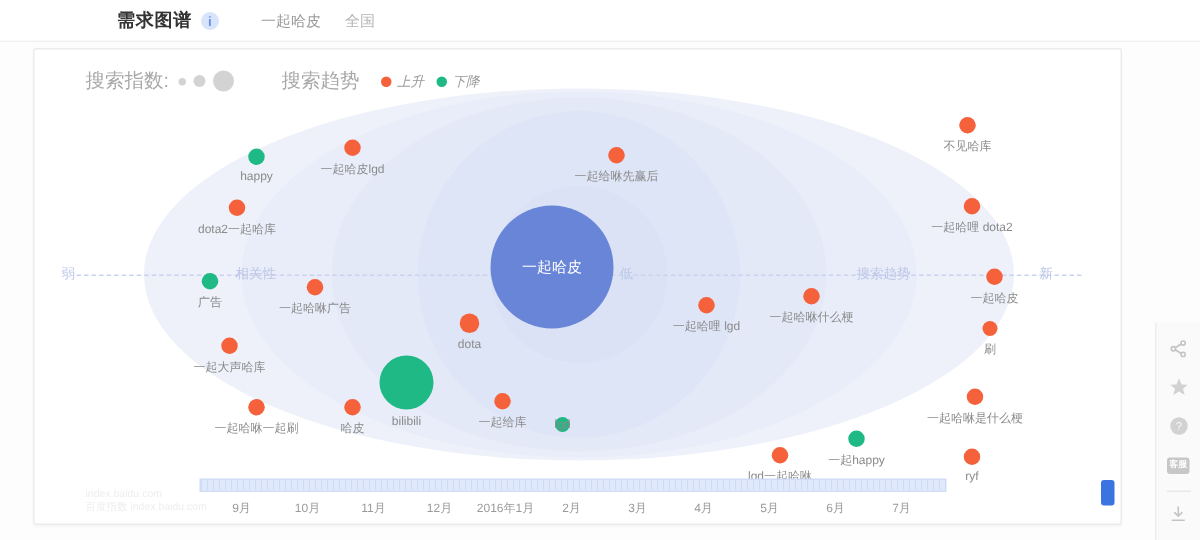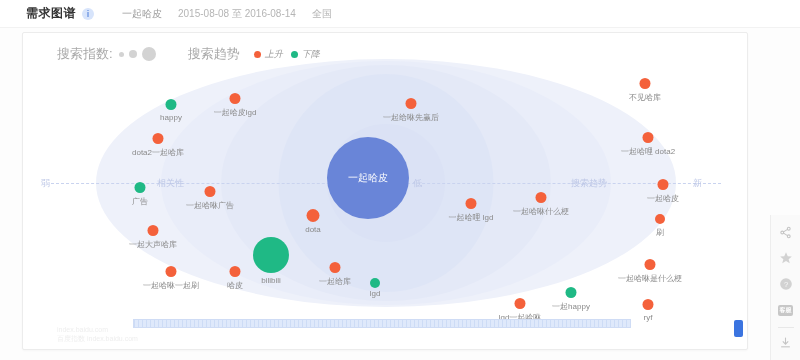--- a/index.html
+++ b/index.html
@@ -9,21 +9,21 @@
     background: #ffffff;
     overflow: hidden;
   }
   #root { position: relative; width: 800px; height: 360px; background: #fdfdfd; }
 
   
   .header {
     position: absolute; left: 0; top: 0; width: 800px; height: 28px;
     background: #ffffff;
     display: flex; align-items: center;
-    padding-left: 26px;
+    padding-left: 78px;
     border-bottom: 1px solid #f2f2f2;
   }
   .hdr-title {
     font-size: 12px; color: #333; font-weight: 700;
     letter-spacing: 0.5px;
   }
   .hdr-info {
     width: 12px; height: 12px; border-radius: 50%;
     background: #d7e4fb; color: #6a93e0;
     font-size: 9px; line-height: 12px; text-align: center;
@@ -162,21 +162,20 @@
 </style>
 </head>
 <body>
 
 <div id="root">
 
   <div class="header">
     <span class="hdr-title">需求图谱</span>
     <span class="hdr-info">i</span>
     <span class="hdr-kw">一起哈皮</span>
-    <span class="hdr-date">2015-08-08 至 2016-08-14</span>
     <span class="hdr-region">全国</span>
   </div>
 
   <div class="card">
 
     <div class="legend">
       <span class="lg-label">搜索指数:</span>
       <span class="lg-dots">
         <span class="lg-dot lg-d1"></span>
         <span class="lg-dot lg-d2"></span>
@@ -254,21 +253,21 @@
           <div class="node up" style="left: 290px; top: 150px;">
             <div class="bubble" style="width: 13px; height: 13px;"></div>
             <div class="nlabel" style="top: 16px;">dota</div>
           </div>
           <div class="node up" style="left: 312px; top: 203px;">
             <div class="bubble" style="width: 11px; height: 11px;"></div>
             <div class="nlabel" style="top: 14px;">一起给库</div>
           </div>
           <div class="node down" style="left: 352px; top: 219px;">
             <div class="bubble" style="width: 10px; height: 10px;"></div>
-            <div class="nlabel" style="top: 11px;">lgd</div>
+            <div class="nlabel" style="top: 0;">lgd</div>
           </div>
           <div class="node up" style="left: 388px; top: 39px;">
             <div class="bubble" style="width: 11px; height: 11px;"></div>
             <div class="nlabel" style="top: 14px;">一起给咻先赢后</div>
           </div>
           <div class="node up" style="left: 448px; top: 139px;">
             <div class="bubble" style="width: 11px; height: 11px;"></div>
             <div class="nlabel" style="top: 14px;">一起哈哩 lgd</div>
           </div>
           <div class="node up" style="left: 518px; top: 133px;">
@@ -312,20 +311,33 @@
 
     <div class="watermark">
       <div>index.baidu.com</div>
       <div>百度指数 index.baidu.com</div>
     </div>
 
     <div class="timeline">
       <div class="tl-track">
         <div class="tl-handle"></div>
       </div>
+      <div class="tl-months" id="tl-months">
+          <span class="tl-m" style="left: 28px;">9月</span>
+          <span class="tl-m" style="left: 72px;">10月</span>
+          <span class="tl-m" style="left: 116px;">11月</span>
+          <span class="tl-m" style="left: 160px;">12月</span>
+          <span class="tl-m" style="left: 204px;">2016年1月</span>
+          <span class="tl-m" style="left: 248px;">2月</span>
+          <span class="tl-m" style="left: 292px;">3月</span>
+          <span class="tl-m" style="left: 336px;">4月</span>
+          <span class="tl-m" style="left: 380px;">5月</span>
+          <span class="tl-m" style="left: 424px;">6月</span>
+          <span class="tl-m" style="left: 468px;">7月</span>
+        </div>
     </div>
   </div>
 
   <div class="sidebar">
     <div class="sb-btn">
       <svg width="13" height="13" viewBox="0 0 24 24" fill="none" stroke="#c4c4c4" stroke-width="2">
         <circle cx="18" cy="5" r="2.6"></circle>
           <circle cx="6" cy="12" r="2.6"></circle>
           <circle cx="18" cy="19" r="2.6"></circle>
         <line x1="8.3" y1="10.8" x2="15.7" y2="6.2"></line>

